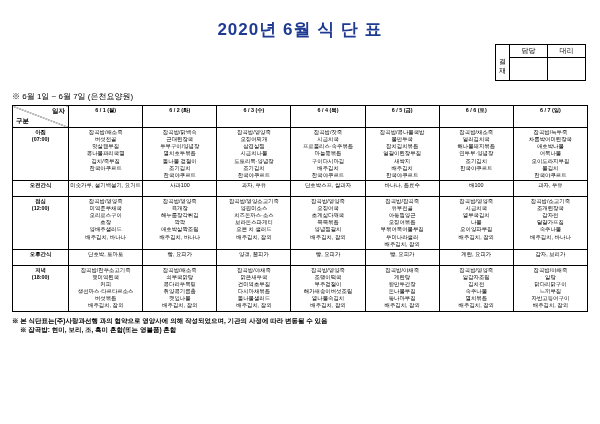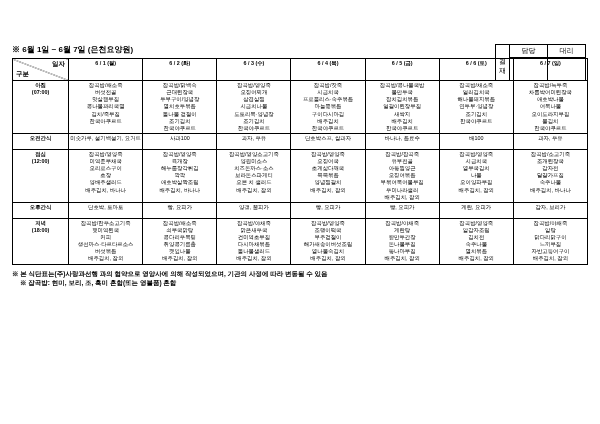--- a/index.html
+++ b/index.html
@@ -46,21 +46,21 @@
   .vert {
     writing-mode: vertical-rl;
     text-orientation: upright;
     letter-spacing: 2px;
     line-height: 1;
     display: inline-block;
   }
   .note-top {
     margin: 0 0 3px 12px;
     font-size: 8px;
-    font-weight: bold;
+    font-weight: normal;
     color: #000;
     padding-top: 44px;
   }
   table.menu {
     border-collapse: collapse;
     width: 576px;
     margin: 0 auto;
     table-layout: fixed;
   }
   table.menu td, table.menu th {
@@ -120,20 +120,21 @@
     color: #000;
     font-weight: bold;
   }
   .footer .ln2 { padding-left: 8px; }
 </style>
 </head>
 <body>
 
 <div class="page">
 
+  <div class="title">2020년 6월 식 단 표</div>
 
   <div class="approval-wrap">
     <table class="approval">
       <tbody>
           <tr>
         <td class="lbl-cell" rowspan="2">
           <span class="vert">결재</span>
         </td>
         <td class="hdr">담당</td>
         <td class="hdr">대리</td>

